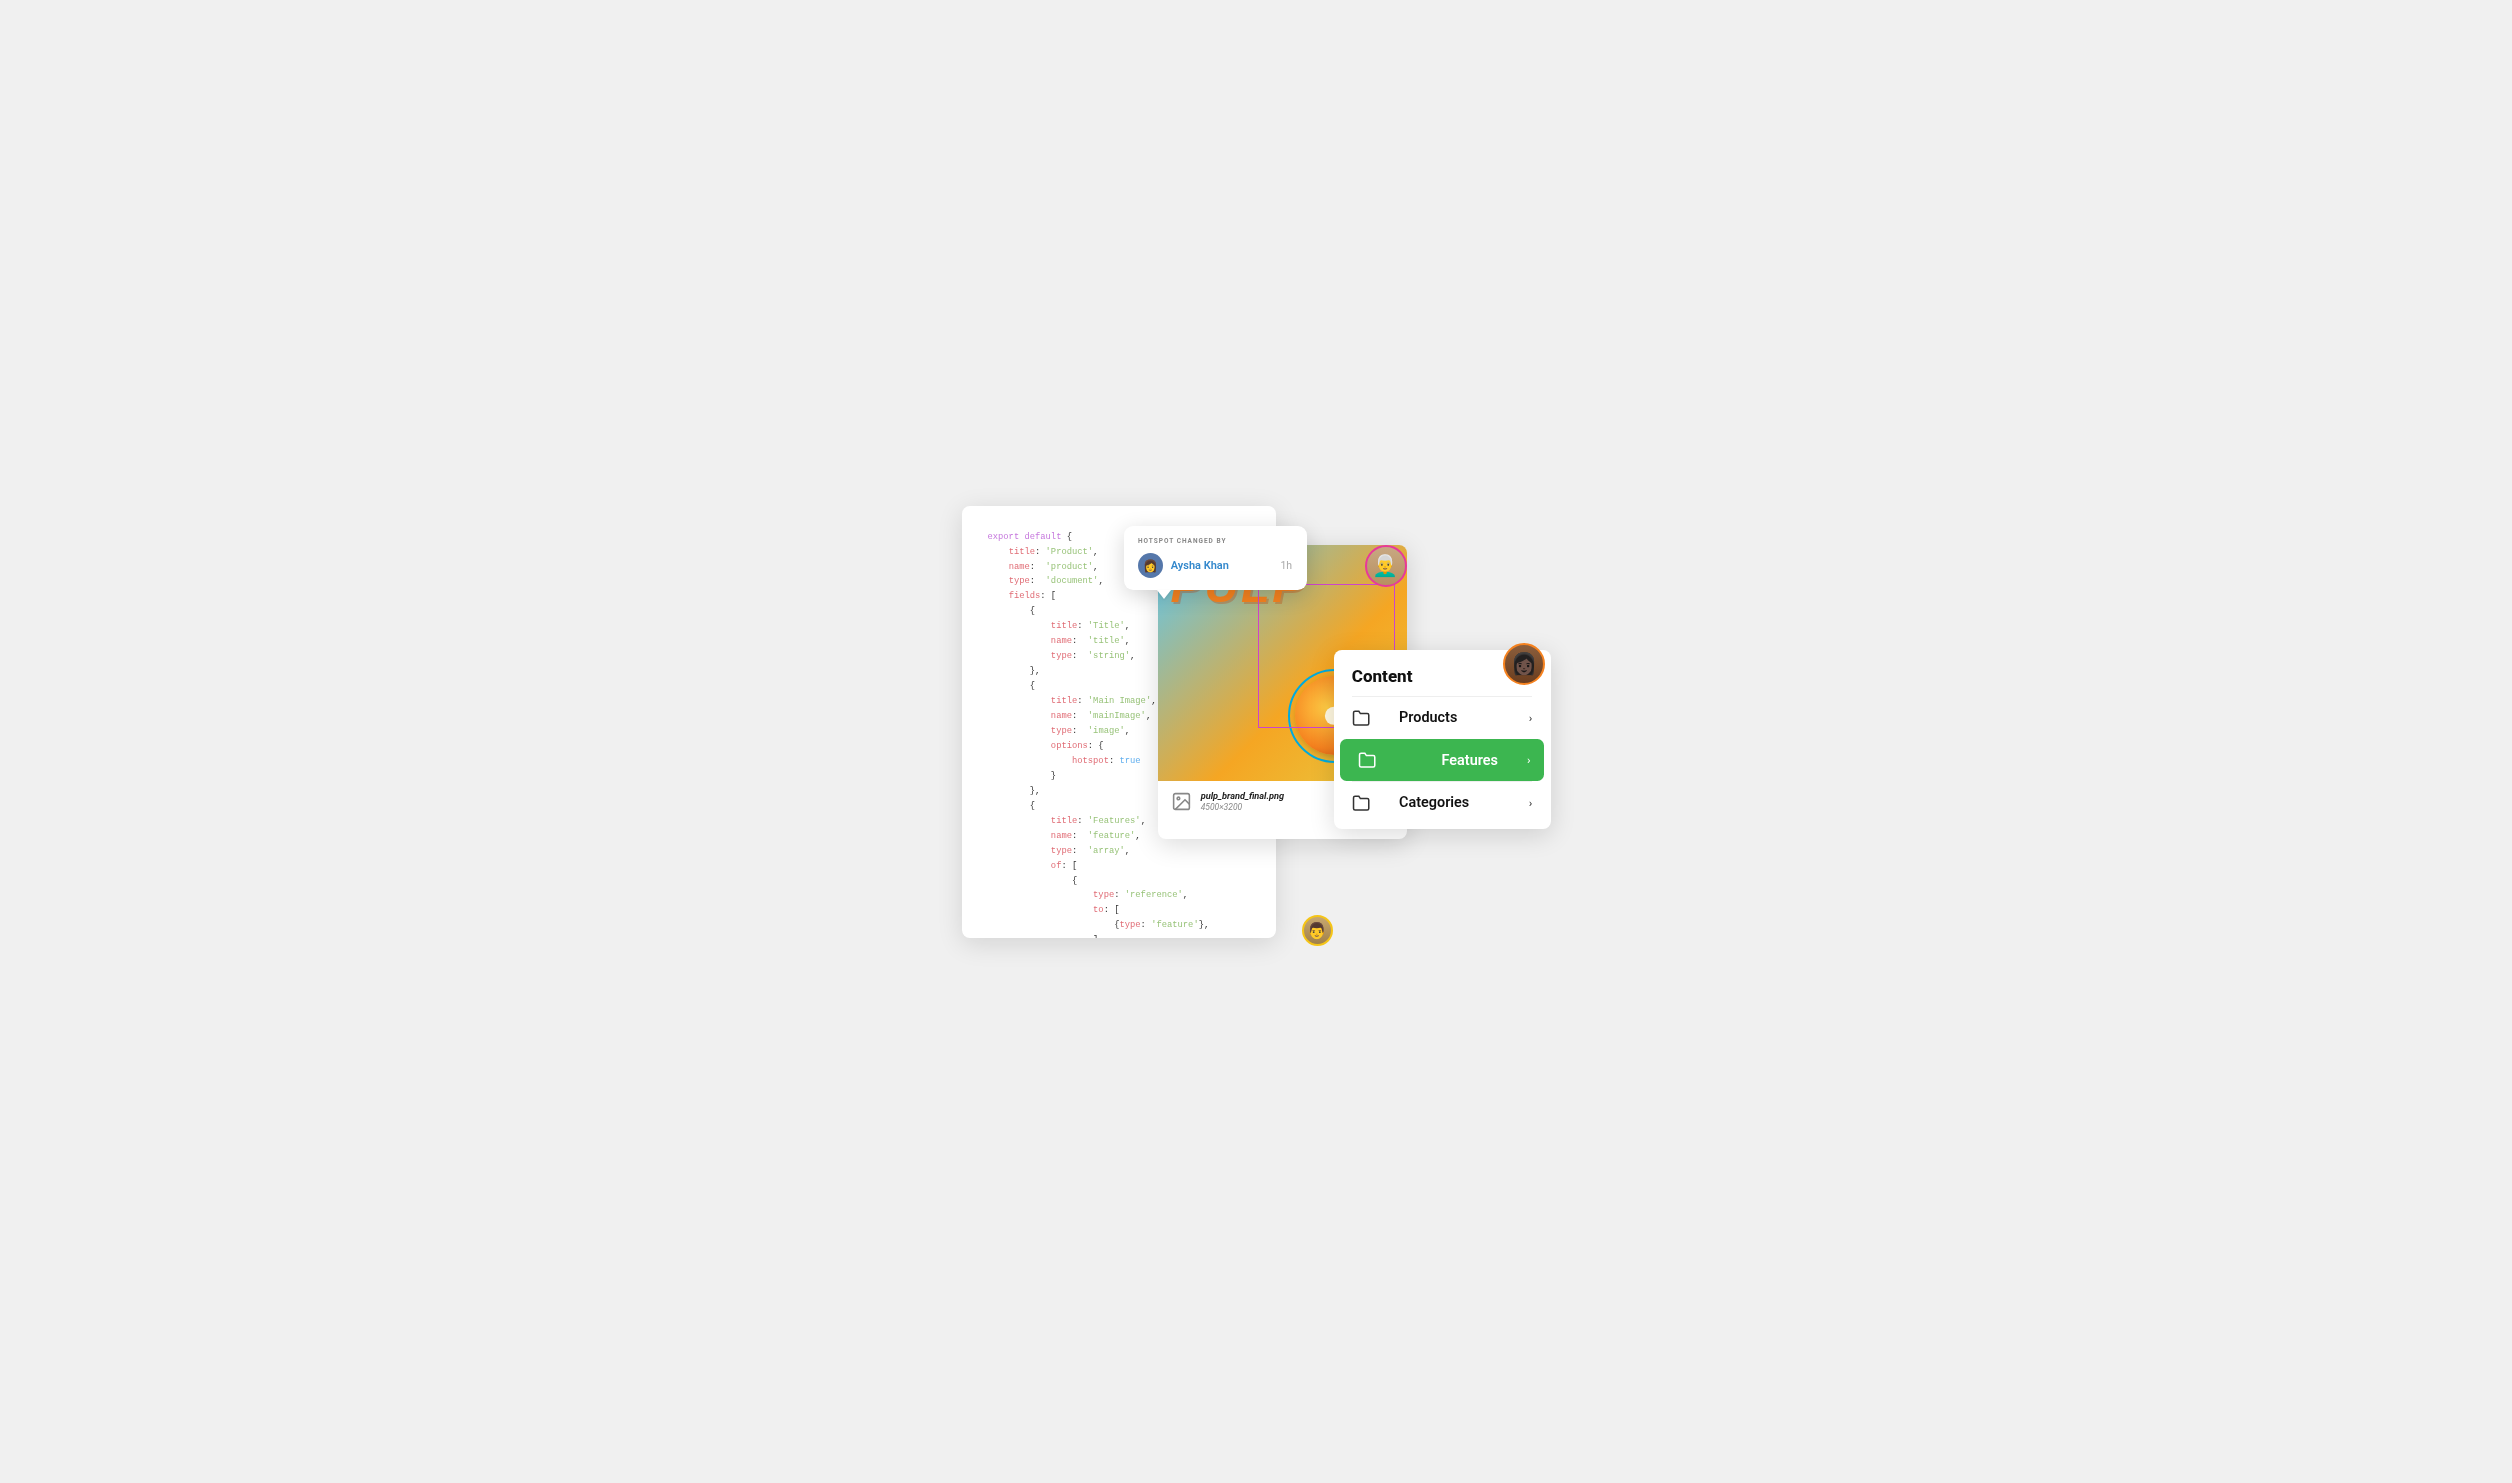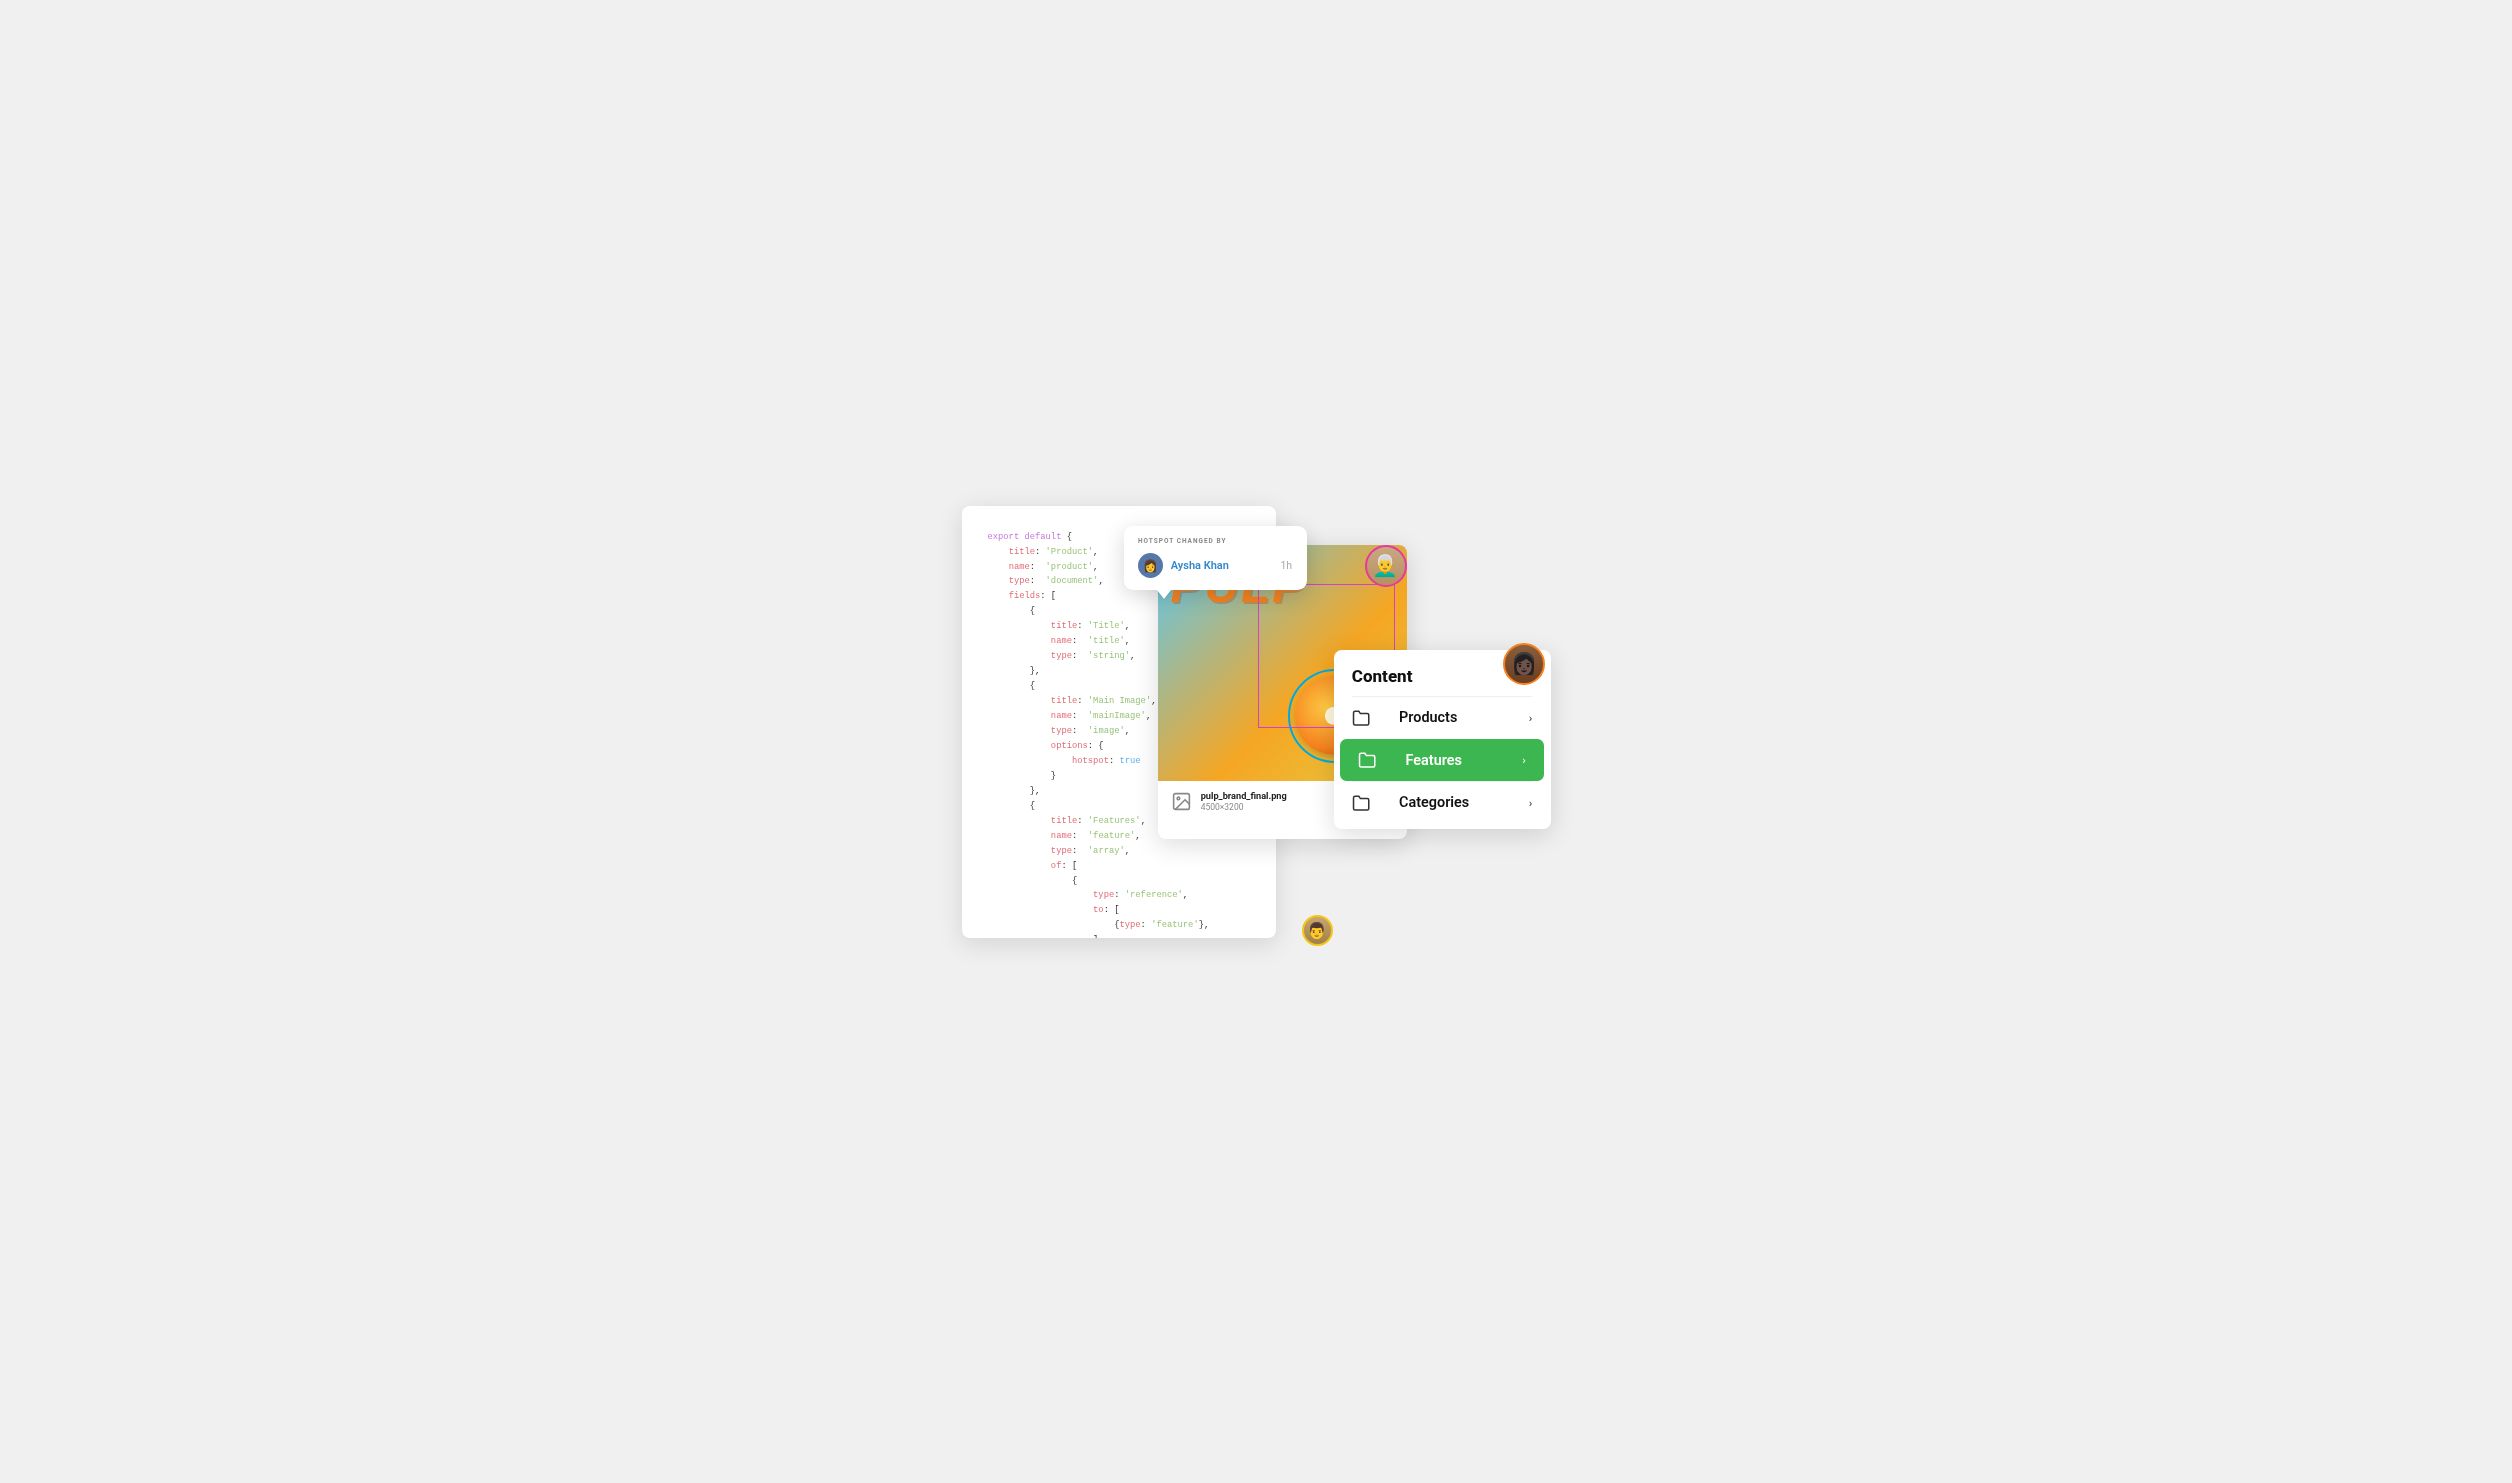--- a/index.html
+++ b/index.html
@@ -135,20 +135,21 @@
       pointer-events: none;
     }
 
     
     .image-info {
       display: flex;
       align-items: center;
       gap: 9.2px;
       padding: 9.2px 13px;
       background: #fff;
+      font-style: italic;
     }
 
     .image-icon {
       width: 21px;
       height: 21px;
       color: #888;
       flex-shrink: 0;
     }
 
     .image-filename {
@@ -257,20 +258,21 @@
     }
 
     .content-item.active {
       background: #3cb650;
       border-radius: 6.5px;
       margin: 0 6.5px;
     }
 
     .content-item.active .item-label {
       color: #fff;
+      margin-left: 36px;
     }
 
     .content-item.active .folder-icon {
       color: #fff;
     }
 
     .content-item.active .chevron-icon {
       color: #fff;
     }
 

